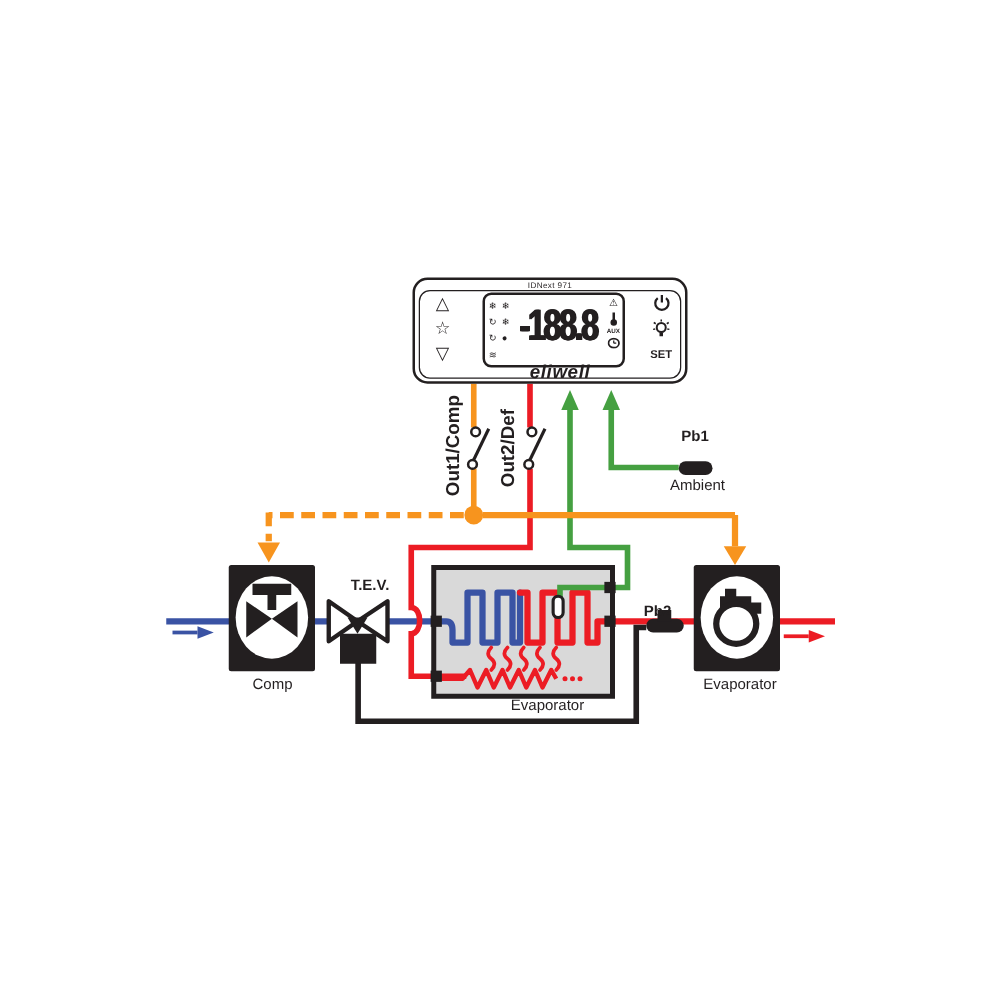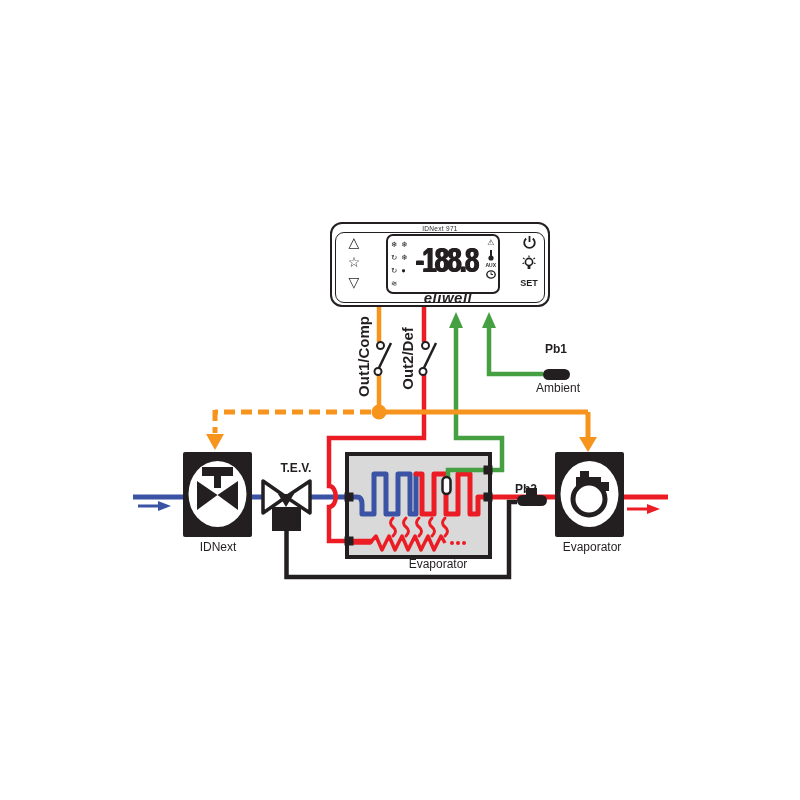--- a/index.html
+++ b/index.html
@@ -213,18 +213,18 @@
     <div class="ctl-logo">eliwell</div>
   </div>
 
   <div class="rot" style="left:317px;top:348px;">Out1/Comp</div>
   <div class="rot" style="left:361px;top:350px;">Out2/Def</div>
 
   <div class="lbl bold" style="left:556px;top:342px;">Pb1</div>
   <div class="lbl" style="left:558px;top:381px;">Ambient</div>
   <div class="lbl bold" style="left:526px;top:452px;margin-top:30px;">Pb2</div>
 
-  <div class="lbl" style="left:218px;top:540px;">IDNext</div>
+  <div class="lbl" style="left:218px;top:540px;">Comp</div>
   <div class="lbl bold" style="left:296px;top:461px;">T.E.V.</div>
   <div class="lbl" style="left:422px;top:557px;margin-left:16px;">Evaporator</div>
   <div class="lbl" style="left:592px;top:540px;">Evaporator</div>
 
 </div>
 
 </body></html>

